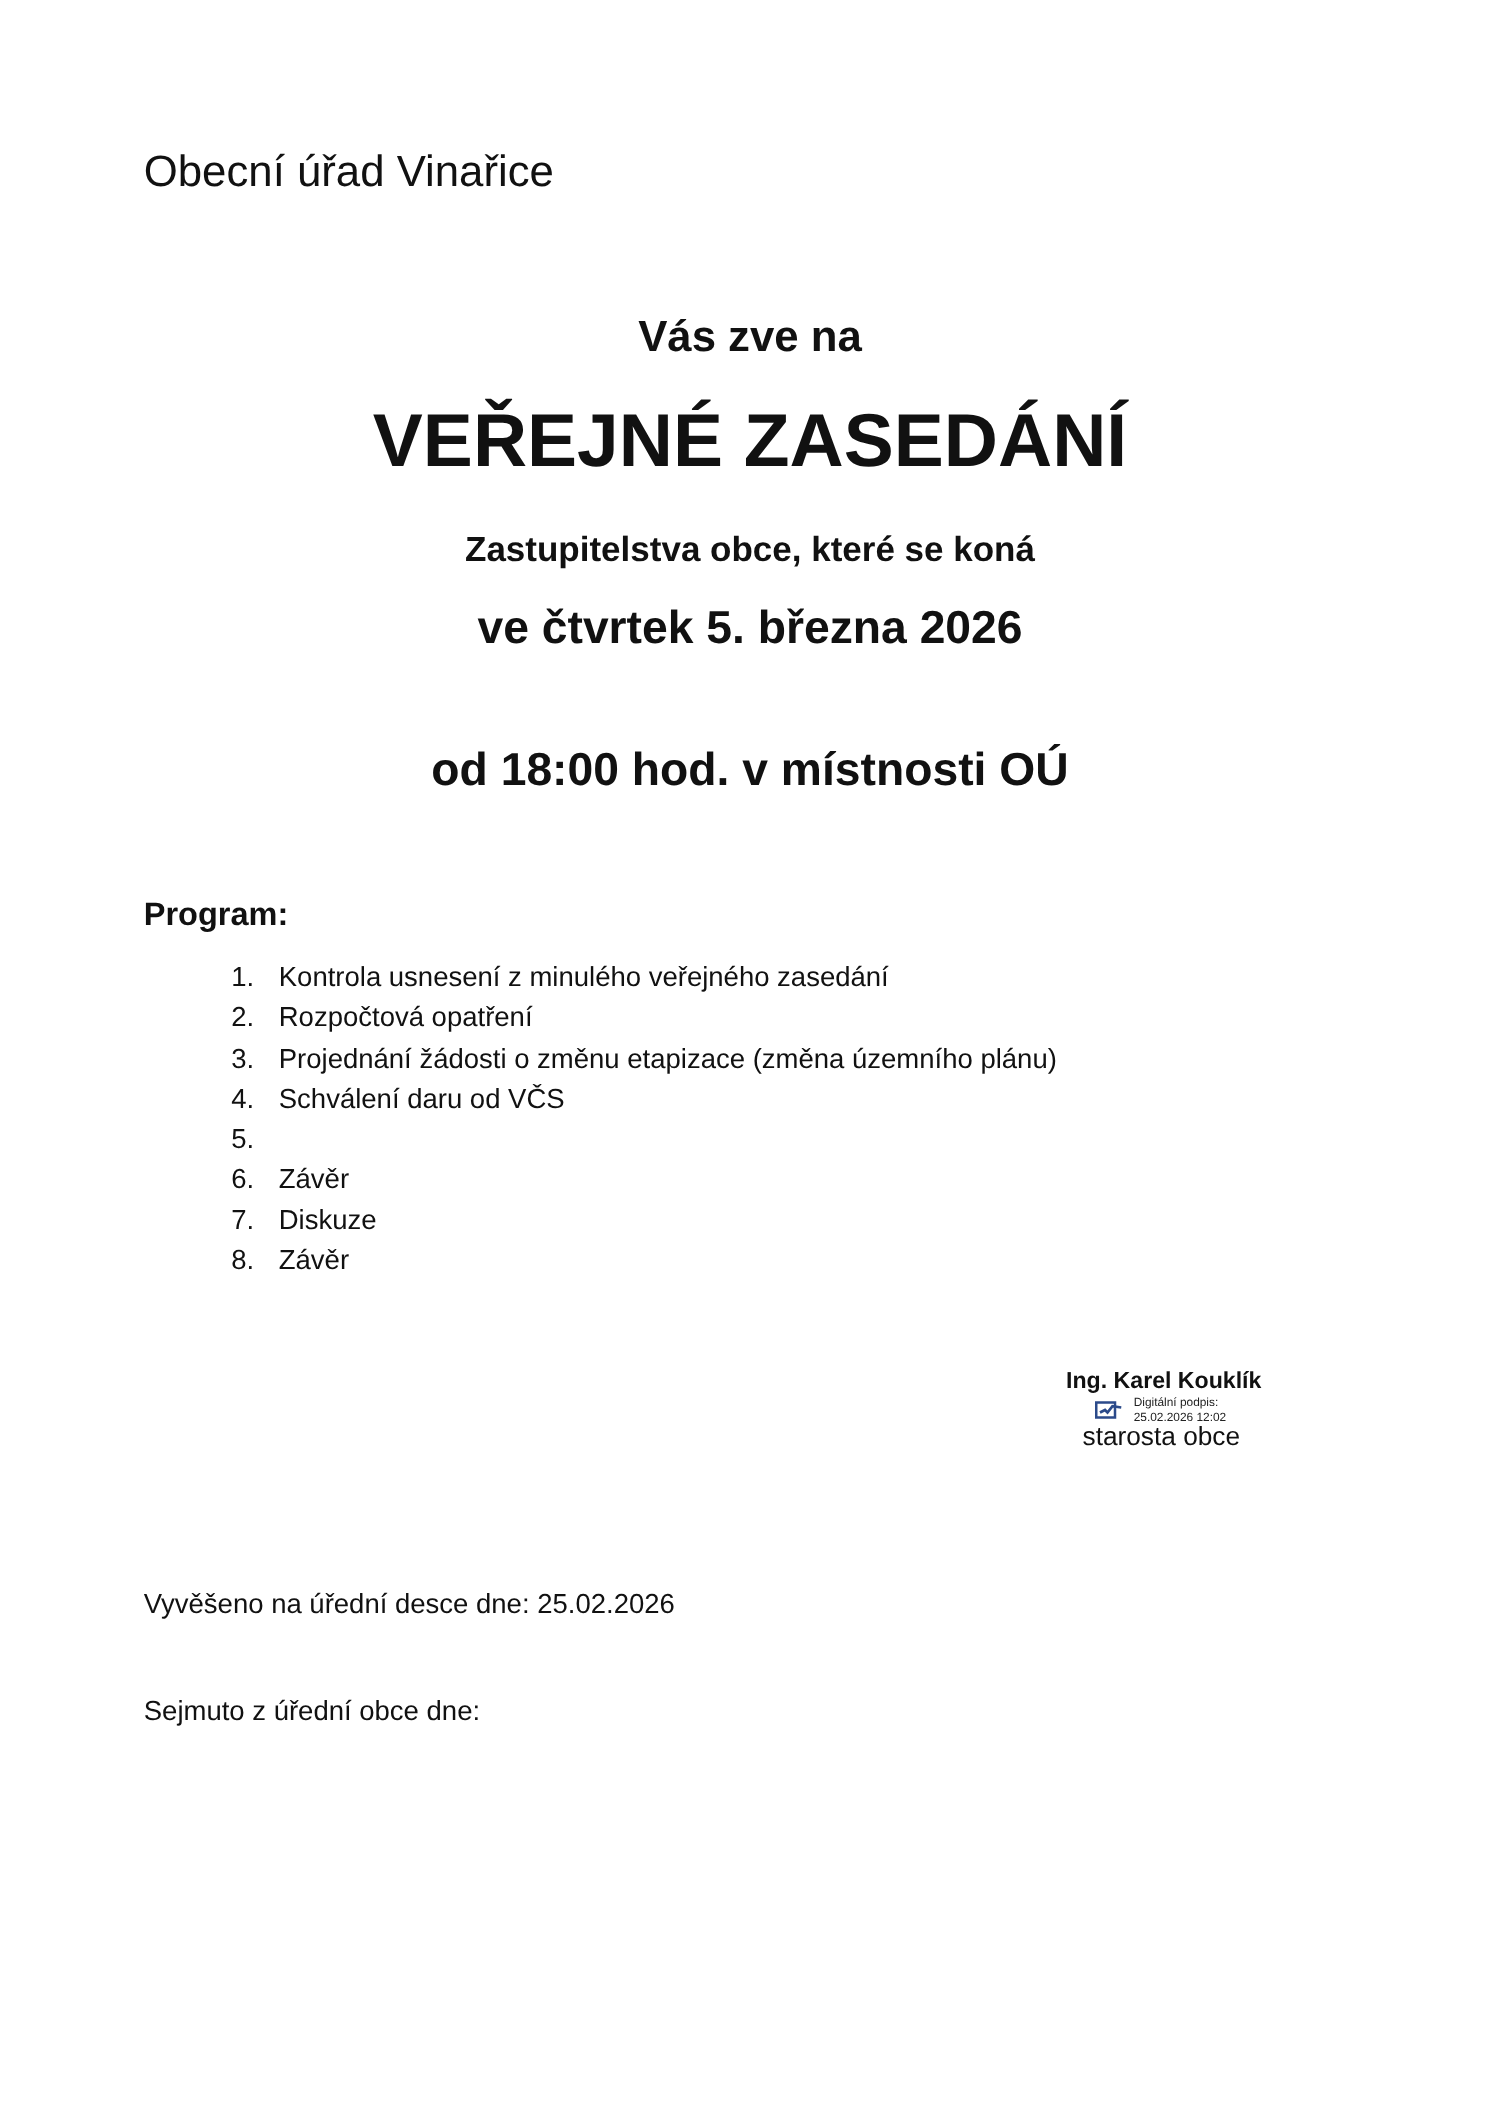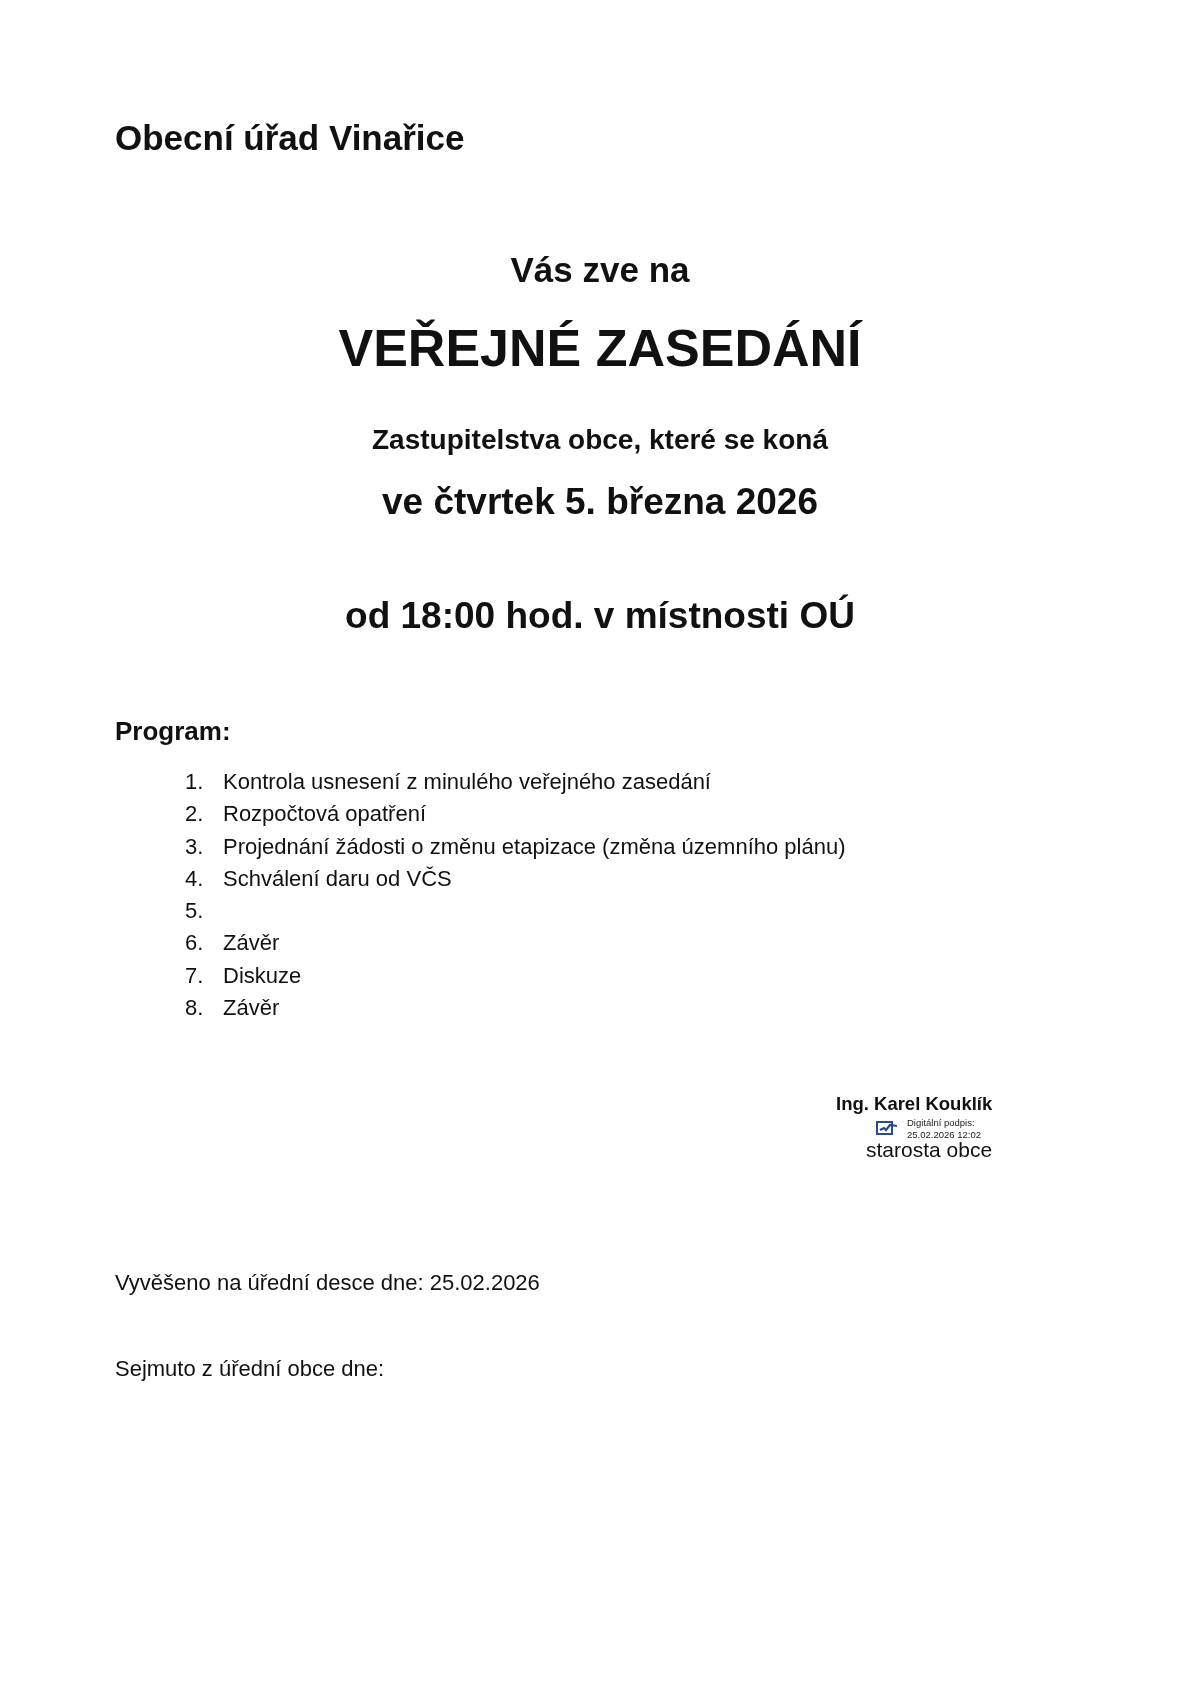--- a/index.html
+++ b/index.html
@@ -2,38 +2,38 @@
 <html><head>
   <meta charset="utf-8">
   <style>
     html, body { margin: 0; padding: 0; background: #ffffff; }
     body {
       width: 1200px; height: 1696px; position: relative; overflow: hidden;
       font-family: "Liberation Sans", sans-serif; color: #111111;
     }
     .abs { position: absolute; }
     .header {
-      left: 115px; top: 118px; font-size: 35px; font-weight: bold; white-space: nowrap; text-align: right;
+      left: 115px; top: 118px; font-size: 35px; font-weight: normal; white-space: nowrap; text-align: right;
     }
     .center { left: 0; width: 1200px; text-align: center; font-weight: bold; white-space: nowrap; }
     .invite { top: 250px; font-size: 35px; }
-    .title { top: 318px; font-size: 52px; letter-spacing: 0px; }
+    .title { top: 318px; font-size: 60px; letter-spacing: 0px; }
     .sub { top: 424px; font-size: 28px; }
     .date { top: 481px; font-size: 37px; }
     .time { top: 548px; font-size: 37px; margin-top: 47px; }
     .program-label {
       left: 115px; top: 716px; font-size: 26px; font-weight: bold;
     }
     .program-list { left: 185px; top: 766px; margin: 0; padding: 0; list-style: none; }
     .program-list li {
       height: 32.3px; font-size: 22px; line-height: 32px; display: flex; white-space: nowrap;
     }
     .program-list .num { width: 38px; }
     .signature { left: 836px; top: 1093px; width: 190px; }
-    .sig-name { font-size: 18.5px; font-weight: bold; white-space: nowrap; }
+    .sig-name { font-size: 18.5px; font-weight: bold; white-space: nowrap; text-align: center; }
     .sig-digital { display: flex; align-items: flex-start; margin-top: 2px; padding-left: 40px; }
     .sig-icon { width: 22px; height: 16px; margin-top: 3px; margin-right: 9px; }
     .sig-meta { font-size: 9.5px; line-height: 12px; color: #222; }
     .sig-role { font-size: 21px; margin-left: 30px; margin-top: -3px; white-space: nowrap; }
     .posted { left: 115px; top: 1270px; font-size: 22px; white-space: nowrap; }
     .removed { left: 115px; top: 1356px; font-size: 22px; white-space: nowrap; }
   </style>
 </head>
 <body>
 

